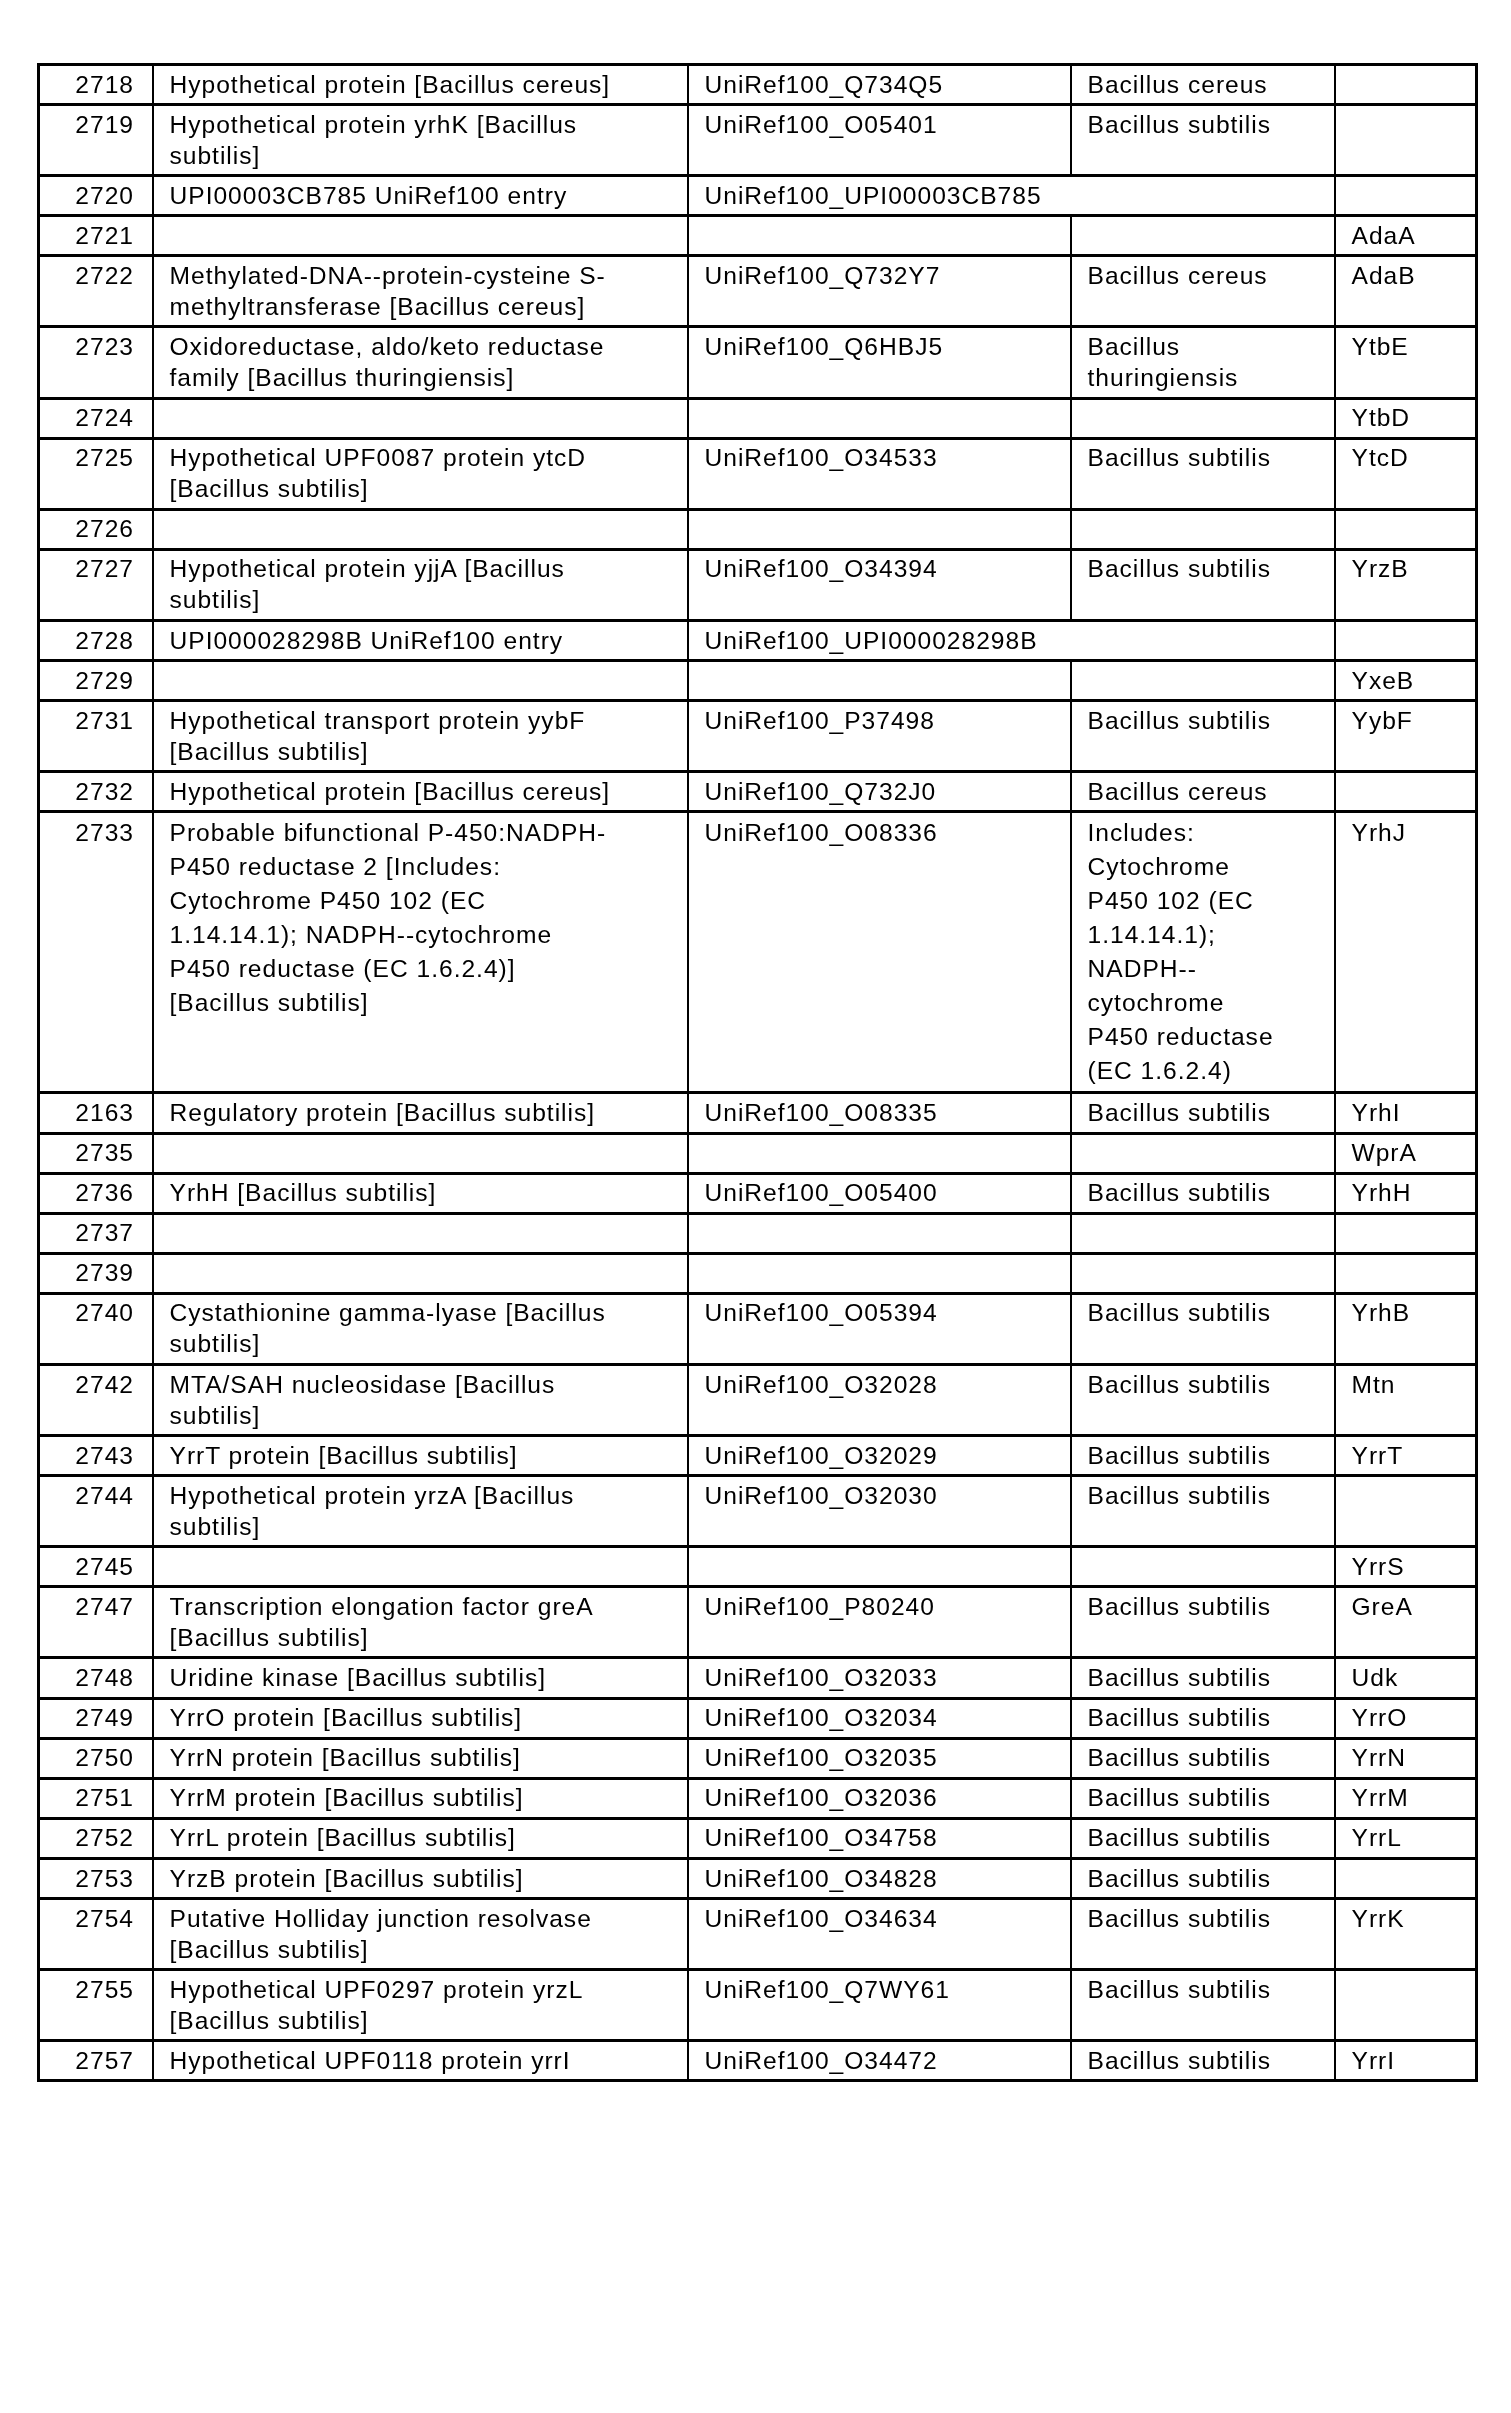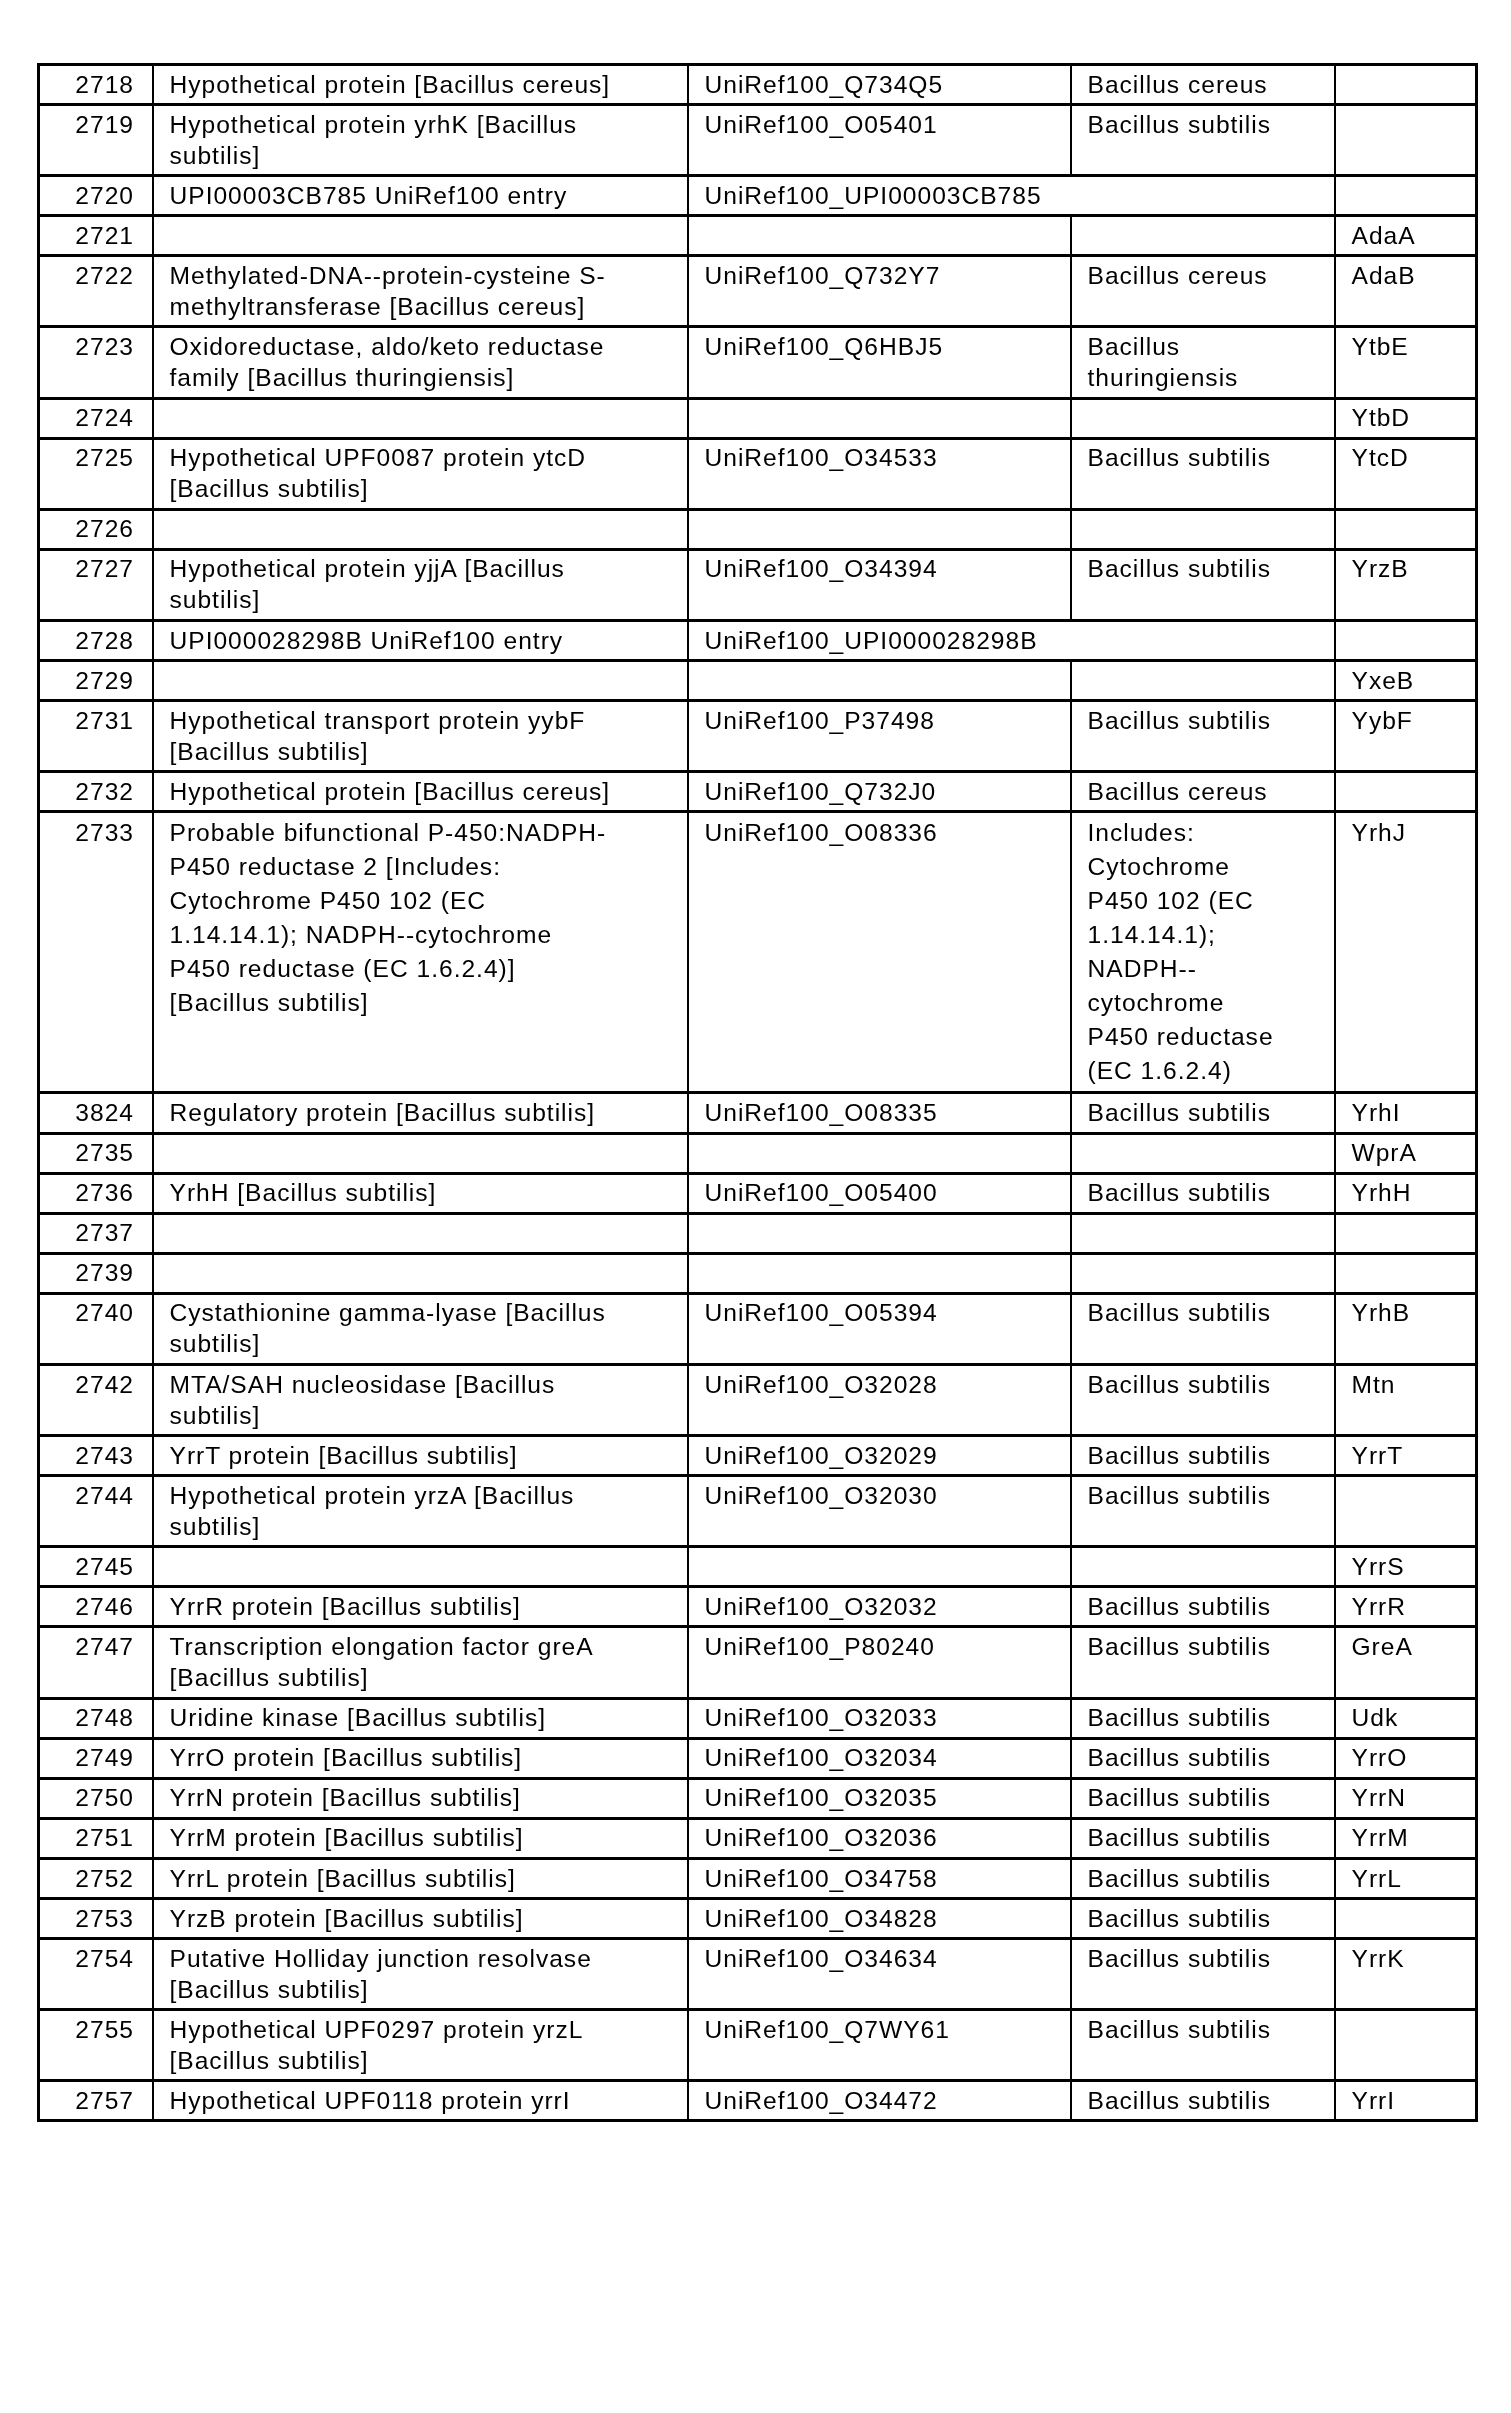--- a/index.html
+++ b/index.html
@@ -165,21 +165,21 @@
         <td><span></span></td>
       </tr>
       <tr class="tall">
         <td class="num"><span>2733</span></td>
         <td><span>Probable bifunctional P-450:NADPH-</span><br><span>P450 reductase 2 [Includes:</span><br><span>Cytochrome P450 102 (EC</span><br><span>1.14.14.1); NADPH--cytochrome</span><br><span>P450 reductase (EC 1.6.2.4)]</span><br><span>[Bacillus subtilis]</span></td>
         <td><span>UniRef100_O08336</span></td>
         <td><span>Includes:</span><br><span>Cytochrome</span><br><span>P450 102 (EC</span><br><span>1.14.14.1);</span><br><span>NADPH--</span><br><span>cytochrome</span><br><span>P450 reductase</span><br><span>(EC 1.6.2.4)</span></td>
         <td><span>YrhJ</span></td>
       </tr>
       <tr>
-        <td class="num"><span>3824</span></td>
+        <td class="num"><span>2163</span></td>
         <td><span>Regulatory protein [Bacillus subtilis]</span></td>
         <td><span>UniRef100_O08335</span></td>
         <td><span>Bacillus subtilis</span></td>
         <td><span>YrhI</span></td>
       </tr>
       <tr>
         <td class="num"><span>2735</span></td>
         <td></td>
         <td></td>
         <td></td>
@@ -233,27 +233,20 @@
         <td><span>UniRef100_O32030</span></td>
         <td><span>Bacillus subtilis</span></td>
         <td><span></span></td>
       </tr>
       <tr>
         <td class="num"><span>2745</span></td>
         <td></td>
         <td></td>
         <td></td>
         <td><span>YrrS</span></td>
-      </tr>
-      <tr>
-        <td class="num"><span>2746</span></td>
-        <td><span>YrrR protein [Bacillus subtilis]</span></td>
-        <td><span>UniRef100_O32032</span></td>
-        <td><span>Bacillus subtilis</span></td>
-        <td><span>YrrR</span></td>
       </tr>
       <tr>
         <td class="num"><span>2747</span></td>
         <td><span>Transcription elongation factor greA</span><br><span>[Bacillus subtilis]</span></td>
         <td><span>UniRef100_P80240</span></td>
         <td><span>Bacillus subtilis</span></td>
         <td><span>GreA</span></td>
       </tr>
       <tr>
         <td class="num"><span>2748</span></td>

